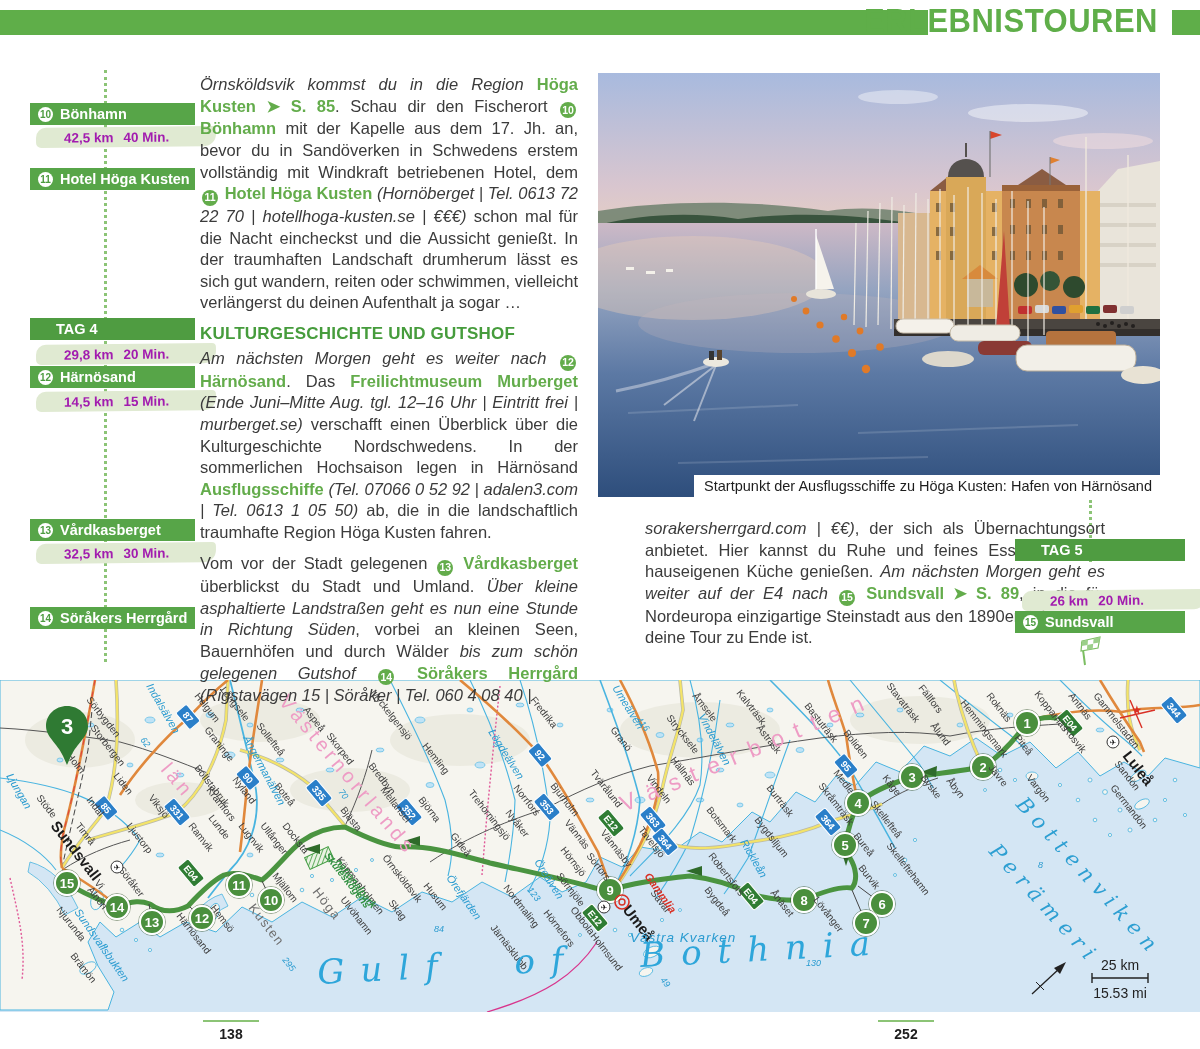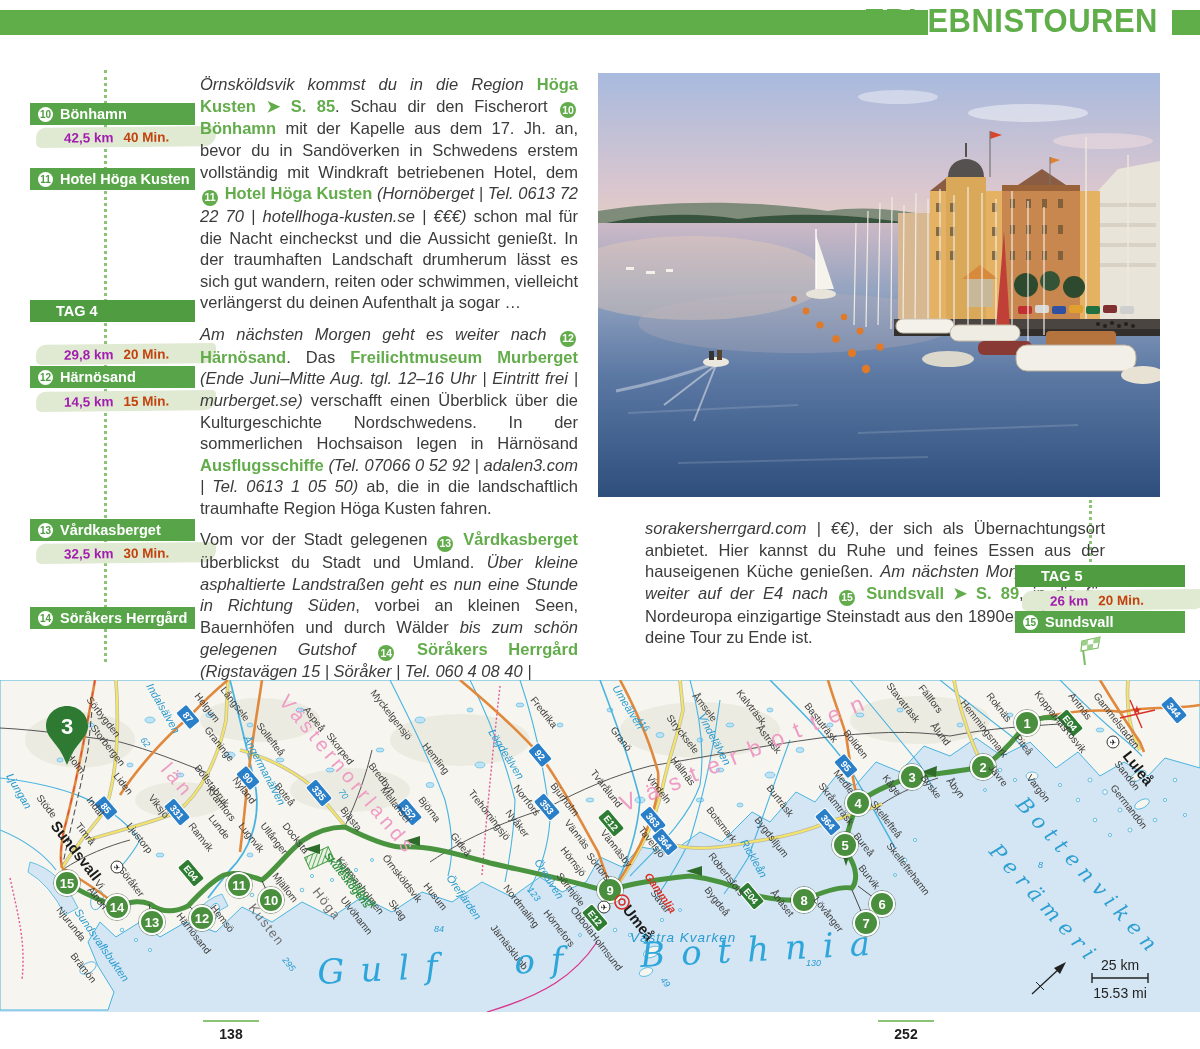--- a/index.html
+++ b/index.html
@@ -17,21 +17,21 @@
   .sb-bar,.sb-day{position:absolute;left:30px;width:165px;height:22px;background:#57a548;color:#fff;
           display:flex;align-items:center;font-weight:700;font-size:14.5px;z-index:2;}
   .sb-bar .sb-circle{width:15px;height:15px;border-radius:50%;background:#fff;color:#4d9c40;
           font-size:10px;font-weight:700;display:flex;align-items:center;justify-content:center;
           margin:0 7px 0 8px;flex:none;}
   .sb-day{padding-left:26px;width:139px;background:#4f9c41;}
   .sb-dist{position:absolute;left:36px;width:152px;height:20px;background:#e0ead2;z-index:2;
           display:flex;align-items:center;font-size:13.5px;font-weight:700;
           border-radius:10px 4px 12px 5px;transform:rotate(-.6deg);padding-left:28px;}
   .sb-km{color:#a21caf;margin-right:10px;}
-  .sb-min{color:#c2410c;}
+  .sb-min{color:#a21caf;}
   .rsb .sb-bar{left:1015px;width:170px;}
   .rsb .sb-day{left:1015px;width:144px;}
   .rsb .sb-dist{left:1022px;width:156px;}
 
   
   #main-col{position:absolute;left:200px;top:74px;width:378px;z-index:2;}
   .para{font-size:16.5px;line-height:21.6px;color:#3b3b3b;text-align:justify;margin:0 0 10px 0;}
   .seg-i{font-style:italic;}
   .seg-g{color:#63ac4b;font-weight:700;}
   .sect-head{font-size:17px;font-weight:800;color:#469c3c;letter-spacing:.2px;margin:8px 0 4px 0;}
@@ -90,21 +90,21 @@
     <span>Bönhamn</span>
   </div>
   <div class="sb-dist" style="top:127px">
     <span class="sb-km">42,5 km</span>
     <span class="sb-min">40 Min.</span>
   </div>
   <div class="sb-bar" style="top:168px">
     <span class="sb-circle">11</span>
     <span>Hotel Höga Kusten</span>
   </div>
-  <div class="sb-day" style="top:300px">TAG 4</div>
+  <div class="sb-day" style="top:318px">TAG 4</div>
   <div class="sb-dist" style="top:344px">
     <span class="sb-km">29,8 km</span>
     <span class="sb-min">20 Min.</span>
   </div>
   <div class="sb-bar" style="top:366px">
     <span class="sb-circle">12</span>
     <span>Härnösand</span>
   </div>
   <div class="sb-dist" style="top:391px">
     <span class="sb-km">14,5 km</span>
@@ -118,20 +118,21 @@
     <span class="sb-km">32,5 km</span>
     <span class="sb-min">30 Min.</span>
   </div>
   <div class="sb-bar" style="top:607px">
     <span class="sb-circle">14</span>
     <span>Söråkers Herrgård</span>
   </div>
 
   <div id="main-col">
     <p class="para"><span class="seg-i">Örnsköldsvik kommst du in die Region </span><span class="seg-g">Höga Kusten ➤ S. 85</span><span>. Schau dir den Fischerort </span><span class="num-circle">10</span><span class="seg-g"> Bönhamn</span><span> mit der Kapelle aus dem 17. Jh. an, bevor du in Sandöverken in Schwedens erstem vollständig mit Windkraft betriebenen Hotel, dem </span><span class="num-circle">11</span><span class="seg-g"> Hotel Höga Kusten </span><span class="seg-i">(Hornöberget | Tel. 0613 72 22 70 | hotellhoga-kusten.se | €€€)</span><span> schon mal für die Nacht eincheckst und die Aussicht genießt. In der traumhaften Landschaft drumherum lässt es sich gut wandern, reiten oder schwimmen, vielleicht verlängerst du deinen Aufenthalt ja sogar …</span></p>
+    <h2 class="sect-head">KULTURGESCHICHTE UND GUTSHOF</h2>
     <p class="para"><span class="seg-i">Am nächsten Morgen geht es weiter nach </span><span class="num-circle">12</span><span class="seg-g"> Härnösand</span><span>. Das </span><span class="seg-g">Freilichtmuseum Murberget </span><span class="seg-i">(Ende Juni–Mitte Aug. tgl. 12–16 Uhr | Eintritt frei | murberget.se)</span><span> verschafft einen Überblick über die Kulturgeschichte Nordschwedens. In der sommerlichen Hochsaison legen in Härnösand </span><span class="seg-g">Ausflugsschiffe </span><span class="seg-i">(Tel. 07066 0 52 92 | adalen3.com | Tel. 0613 1 05 50)</span><span> ab, die in die landschaftlich traumhafte Region Höga Kusten fahren.</span></p>
     <p class="para"><span>Vom vor der Stadt gelegenen </span><span class="num-circle">13</span><span class="seg-g"> Vårdkasberget</span><span> überblickst du Stadt und Umland. </span><span class="seg-i">Über kleine asphaltierte Landstraßen geht es nun eine Stunde in Richtung Süden</span><span>, vorbei an kleinen Seen, Bauernhöfen und durch Wälder </span><span class="seg-i">bis zum schön gelegenen Gutshof </span><span class="num-circle">14</span><span class="seg-g"> Söråkers Herrgård </span><span class="seg-i">(Rigstavägen 15 | Söråker | Tel. 060 4 08 40 |</span></p>
   </div>
   <div id="right-col">
     <p class="para"><span class="seg-i">sorakersherrgard.com | €€)</span><span>, der sich als Übernachtungsort anbietet. Hier kannst du Ruhe und feines Essen aus der hauseigenen Küche genießen. </span><span class="seg-i">Am nächsten Morgen geht es weiter auf der E4 nach </span><span class="num-circle">15</span><span class="seg-g"> Sundsvall ➤ S. 89</span><span>, in die für Nordeuropa einzigartige Steinstadt aus den 1890er Jahren, wo deine Tour zu Ende ist.</span></p>
   </div>
 
   <div id="photo">
     <svg width="562" height="424" viewBox="0 0 562 424">
       <defs>
@@ -278,25 +279,26 @@
         <line x1="30" y1="340" x2="200" y2="332"></line>
           <line x1="260" y1="360" x2="480" y2="352"></line>
           <line x1="80" y1="390" x2="330" y2="384"></line>
       </g>
       <g fill="#f4f1ea">
           <rect x="28" y="194" width="8" height="3"></rect>
           <rect x="48" y="198" width="9" height="3"></rect>
           <rect x="68" y="196" width="7" height="3"></rect>
         </g>
     </svg>
+    <div class="caption">Startpunkt der Ausflugsschiffe zu Höga Kusten: Hafen von Härnösand</div>
   </div>
 
   <div class="dotline" style="left:1089px;top:500px;height:62px;"></div>
   <div class="rsb">
-    <div class="sb-day" style="top:565px">TAG 5</div>
+    <div class="sb-day" style="top:539px">TAG 5</div>
     <div class="sb-dist" style="top:590px">
       <span class="sb-km">26 km</span>
       <span class="sb-min">20 Min.</span>
     </div>
     <div class="sb-bar" style="top:611px">
       <span class="sb-circle">15</span>
       <span>Sundsvall</span>
     </div>
   </div>
   <div id="flag">

